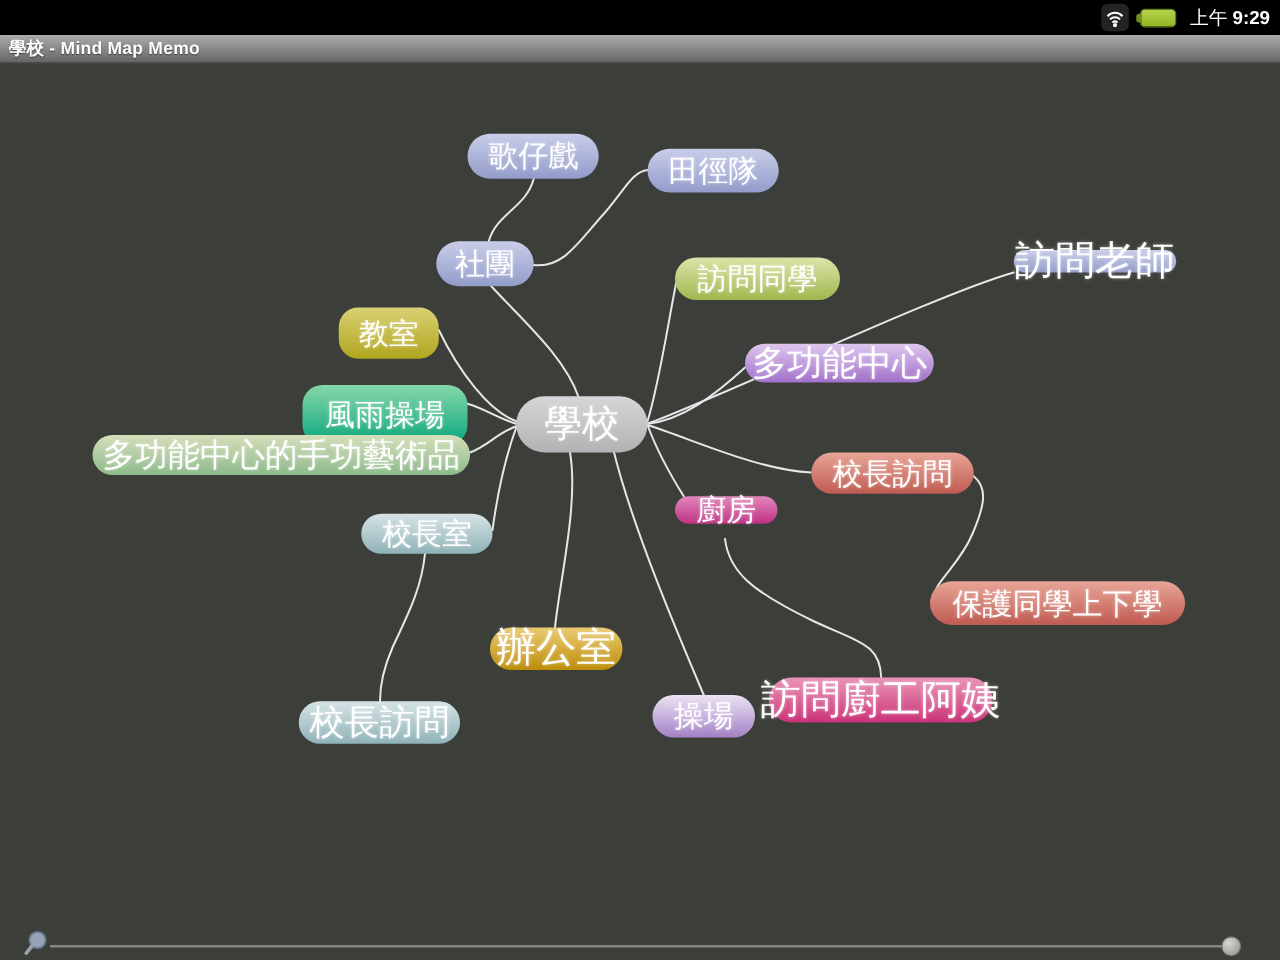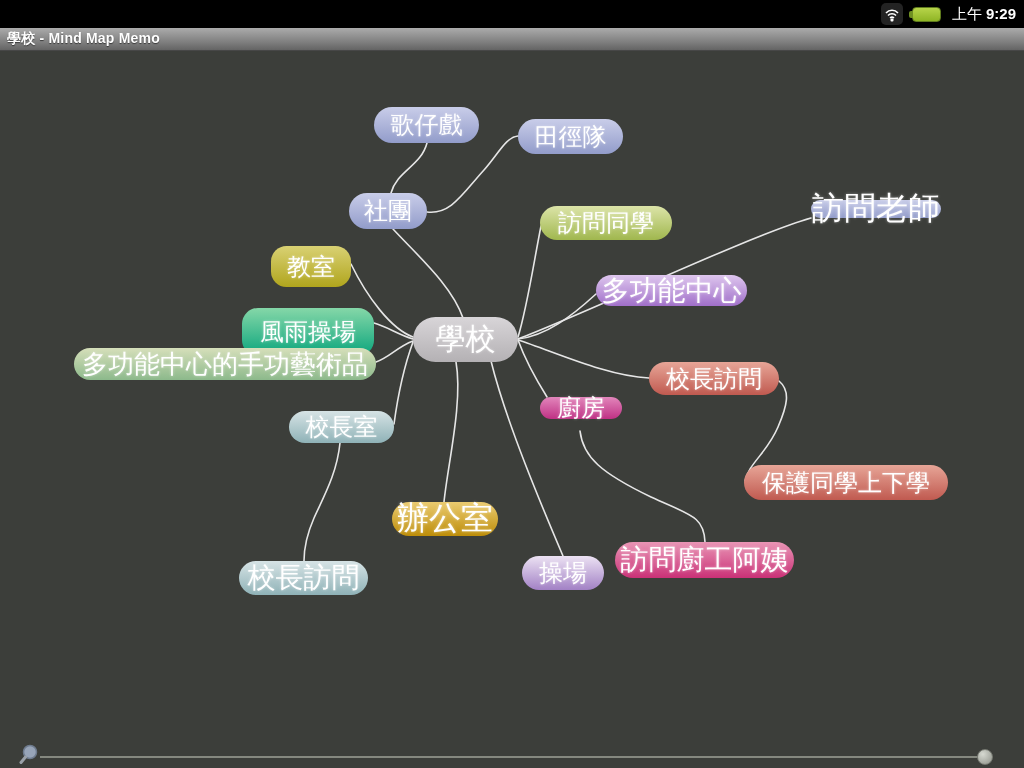--- a/index.html
+++ b/index.html
@@ -85,21 +85,21 @@
       <div class="node" style="left: 811px; top: 200px; width: 130px; height: 18px; border-radius: 17.5px; background: linear-gradient(rgb(201, 205, 233), rgb(146, 156, 202)); font-size: 32px;">訪問老師</div>
       <div class="node" style="left: 271px; top: 246px; width: 80px; height: 41px; border-radius: 15.5px; background: linear-gradient(rgb(217, 209, 115), rgb(176, 165, 29)); font-size: 24px;">教室</div>
       <div class="node" style="left: 596px; top: 275px; width: 151px; height: 31px; border-radius: 17.5px; background: linear-gradient(rgb(222, 198, 238), rgb(160, 111, 201)); font-size: 28px;">多功能中心</div>
       <div class="node" style="left: 242px; top: 308px; width: 132px; height: 48px; border-radius: 16px; background: linear-gradient(rgb(133, 215, 168), rgb(10, 165, 124)); font-size: 24px;">風雨操場</div>
       <div class="node" style="left: 74px; top: 348px; width: 302px; height: 32px; border-radius: 16px; background: linear-gradient(rgb(214, 223, 186), rgb(140, 185, 139)); font-size: 26px; text-align: center;">多功能中心的手功藝術品</div>
       <div class="node" style="left: 649px; top: 362px; width: 130px; height: 33px; border-radius: 16.5px; background: linear-gradient(rgb(231, 165, 151), rgb(192, 90, 80)); font-size: 24px;">校長訪問</div>
       <div class="node" style="left: 540px; top: 397px; width: 82px; height: 22px; border-radius: 17px; background: linear-gradient(rgb(226, 134, 187), rgb(191, 49, 132)); font-size: 24px;">廚房</div>
       <div class="node" style="left: 289px; top: 411px; width: 105px; height: 32px; border-radius: 16px; background: linear-gradient(rgb(214, 227, 229), rgb(143, 178, 183)); font-size: 24px;">校長室</div>
       <div class="node" style="left: 744px; top: 465px; width: 204px; height: 35px; border-radius: 17.5px; background: linear-gradient(rgb(231, 165, 151), rgb(192, 90, 80)); font-size: 24px;">保護同學上下學</div>
       <div class="node" style="left: 392px; top: 502px; width: 106px; height: 34px; border-radius: 17px; background: linear-gradient(rgb(235, 203, 112), rgb(189, 141, 9)); font-size: 32px;">辦公室</div>
-      <div class="node" style="left: 615px; top: 542px; width: 179px; height: 36px; border-radius: 18px; background: linear-gradient(rgb(233, 149, 181), rgb(202, 49, 119)); font-size: 28px;">訪問廚工阿姨</div>
+      <div class="node" style="left: 615px; top: 542px; width: 179px; height: 36px; border-radius: 18px; background: linear-gradient(rgb(233, 149, 181), rgb(202, 49, 119)); font-size: 32px;">訪問廚工阿姨</div>
       <div class="node" style="left: 522px; top: 556px; width: 82px; height: 34px; border-radius: 17px; background: linear-gradient(rgb(236, 226, 243), rgb(162, 129, 197)); font-size: 24px;">操場</div>
       <div class="node" style="left: 239px; top: 561px; width: 129px; height: 34px; border-radius: 17px; background: linear-gradient(rgb(214, 227, 229), rgb(143, 178, 183)); font-size: 28px;">校長訪問</div>
     </div>
 
   <div class="zoom-track"></div>
   <div class="zoom-thumb"></div>
   <svg class="mag" width="28" height="30">
     <circle cx="14" cy="12" r="6.5" fill="#97a4b8" stroke="#6e7b8e" stroke-width="1.5"></circle>
     <line x1="9.5" y1="17" x2="5" y2="22.5" stroke="#9aa0a8" stroke-width="3" stroke-linecap="round"></line>
   </svg>

